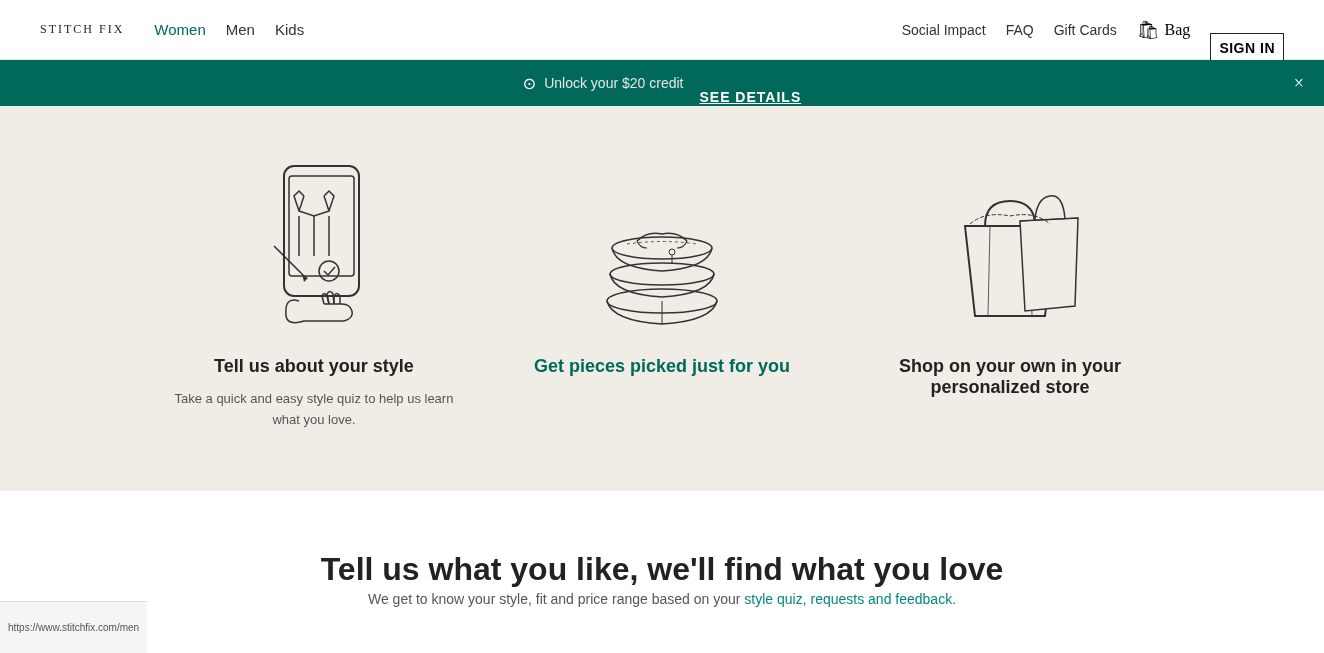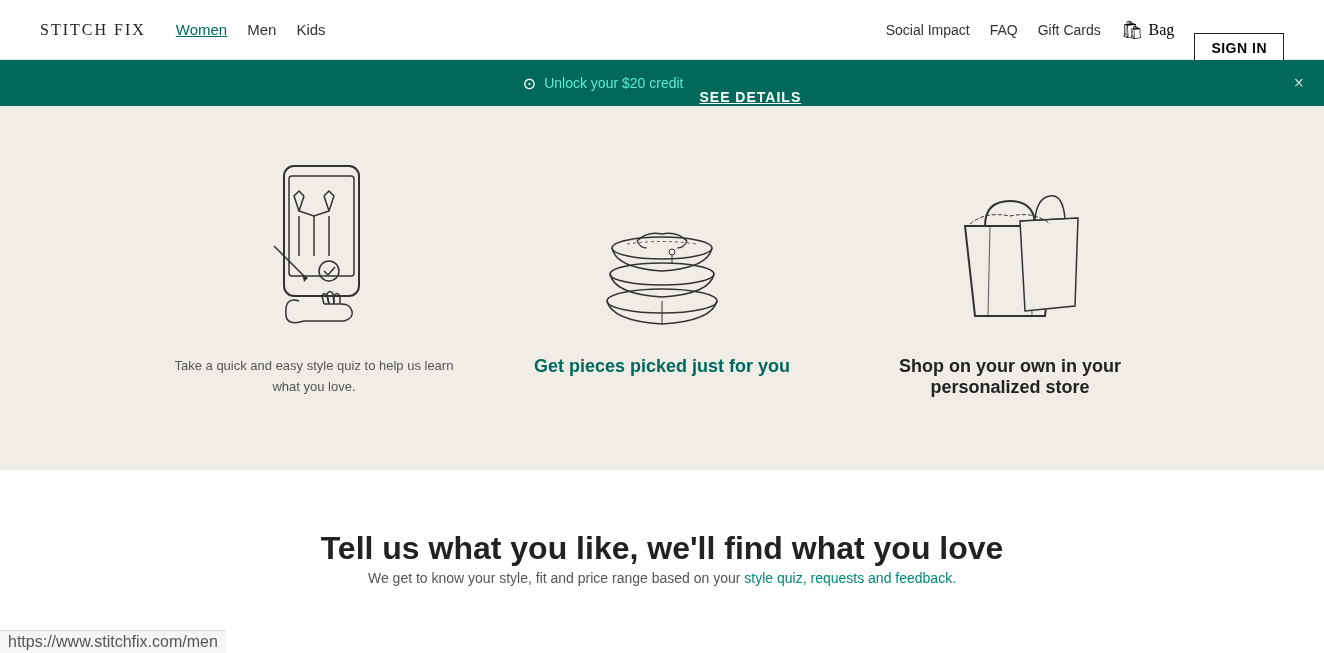--- a/index.html
+++ b/index.html
@@ -11,46 +11,46 @@
       align-items: center;
       justify-content: space-between;
       padding: 0 40px;
       height: 60px;
       border-bottom: 1px solid #e8e8e8;
       background: #fff;
     }
     .header-left { display: flex; align-items: center; gap: 30px; }
     .logo {
       font-family: 'Georgia', serif;
-      font-size: 16px;
+      font-size: 12px;
       letter-spacing: 2px;
       color: #222;
       font-weight: normal;
       text-transform: uppercase;
     }
     .nav-items { display: flex; gap: 20px; align-items: center; }
     .nav-item {
       font-size: 15px;
       cursor: pointer;
       color: #333;
       font-family: Arial, sans-serif;
     }
-    .nav-item.active { color: #00695c; font-weight: 500; text-decoration: underline; }
+    .nav-item.active { color: #00695c; font-weight: 500; }
     .header-right { display: flex; align-items: center; gap: 20px; }
     .header-link {
       font-size: 14px;
       color: #333;
       cursor: pointer;
       font-family: Arial, sans-serif;
     }
     .bag-container { display: flex; align-items: center; gap: 5px; cursor: pointer; }
     .bag-icon { font-size: 18px; }
     .sign-in-btn {
       border: 1px solid #222;
-      padding: 6px 16px;
+      padding: 6px 8px;
       font-size: 14px;
       background: #fff;
       cursor: pointer;
       font-family: Arial, sans-serif;
       font-weight: 600;
       letter-spacing: 0.5px;
       margin-top: 36px;
     }
 
     
@@ -60,21 +60,21 @@
       text-align: center;
       padding: 10px 40px;
       display: flex;
       align-items: center;
       justify-content: center;
       position: relative;
       height: 46px;
     }
     .banner-content { display: flex; align-items: center; gap: 8px; font-family: Arial, sans-serif; font-size: 14px; }
     .banner-icon { font-size: 16px; }
-    .banner-text { color: #5eead4; }
+    .banner-text { color: #e5e5e5; }
     .banner-link { color: #fff; font-weight: bold; letter-spacing: 1px; margin-left: 8px; cursor: pointer; text-decoration: underline; margin-top: 28px; }
     .banner-close {
       position: absolute;
       right: 20px;
       top: 50%;
       transform: translateY(-50%);
       color: #fff;
       cursor: pointer;
       font-size: 18px;
       line-height: 1;
@@ -197,20 +197,21 @@
 
         <path d="M55 145 Q40 140 42 160 Q44 170 60 165 L100 165 Q110 162 108 155 Q106 148 98 148 L80 148" stroke="#333" stroke-width="1.5" fill="none"></path>
         <path d="M80 148 L78 140 Q80 135 83 140 L85 148" stroke="#333" stroke-width="1.5" fill="none"></path>
         <path d="M85 148 L83 138 Q86 133 89 138 L90 148" stroke="#333" stroke-width="1.5" fill="none"></path>
         <path d="M90 148 L90 140 Q93 135 96 140 L96 148" stroke="#333" stroke-width="1.5" fill="none"></path>
 
         <line x1="30" y1="90" x2="60" y2="120" stroke="#333" stroke-width="1.5"></line>
         <polygon points="58,118 64,122 60,126" fill="#333"></polygon>
       </svg>
     </div>
+    <div class="step-title">Tell us about your style</div>
     <div class="step-desc">Take a quick and easy style quiz to help us learn what you love.</div>
   </div>
 
   <div class="step">
     <div class="step-illustration">
       <svg width="160" height="180" viewBox="0 0 160 180" fill="none" xmlns="http://www.w3.org/2000/svg">
 
         <ellipse cx="80" cy="145" rx="55" ry="12" stroke="#333" stroke-width="1.5" fill="none"></ellipse>
         <path d="M25 145 Q30 165 80 168 Q130 165 135 145" stroke="#333" stroke-width="1.5" fill="none"></path>
         <line x1="80" y1="145" x2="80" y2="168" stroke="#333" stroke-width="1"></line>
@@ -258,15 +259,15 @@
 
 </section>
 
 <section class="tagline-section">
   <h2 class="tagline-title">Tell us what you like, we'll find what you love</h2>
   <p class="tagline-sub">
     We get to know your style, fit and price range based on your <span style="color:#00897b; cursor:pointer;">style quiz, requests and feedback.</span>
   </p>
 </section>
 
-<div style="position:fixed; bottom:0; left:0; background:#f5f5f5; border-top:1px solid #ddd; padding:2px 8px; font-size:16px; color:#555; font-family:Arial,sans-serif; z-index:999;">
+<div style="position:fixed; bottom:0; left:0; background:#f5f5f5; border-top:1px solid #ddd; padding:20px 8px; font-size:10px; color:#555; font-family:Arial,sans-serif; z-index:999;">
   <span>https://www.stitchfix.com/men</span>
 </div>
 
 </body></html>

